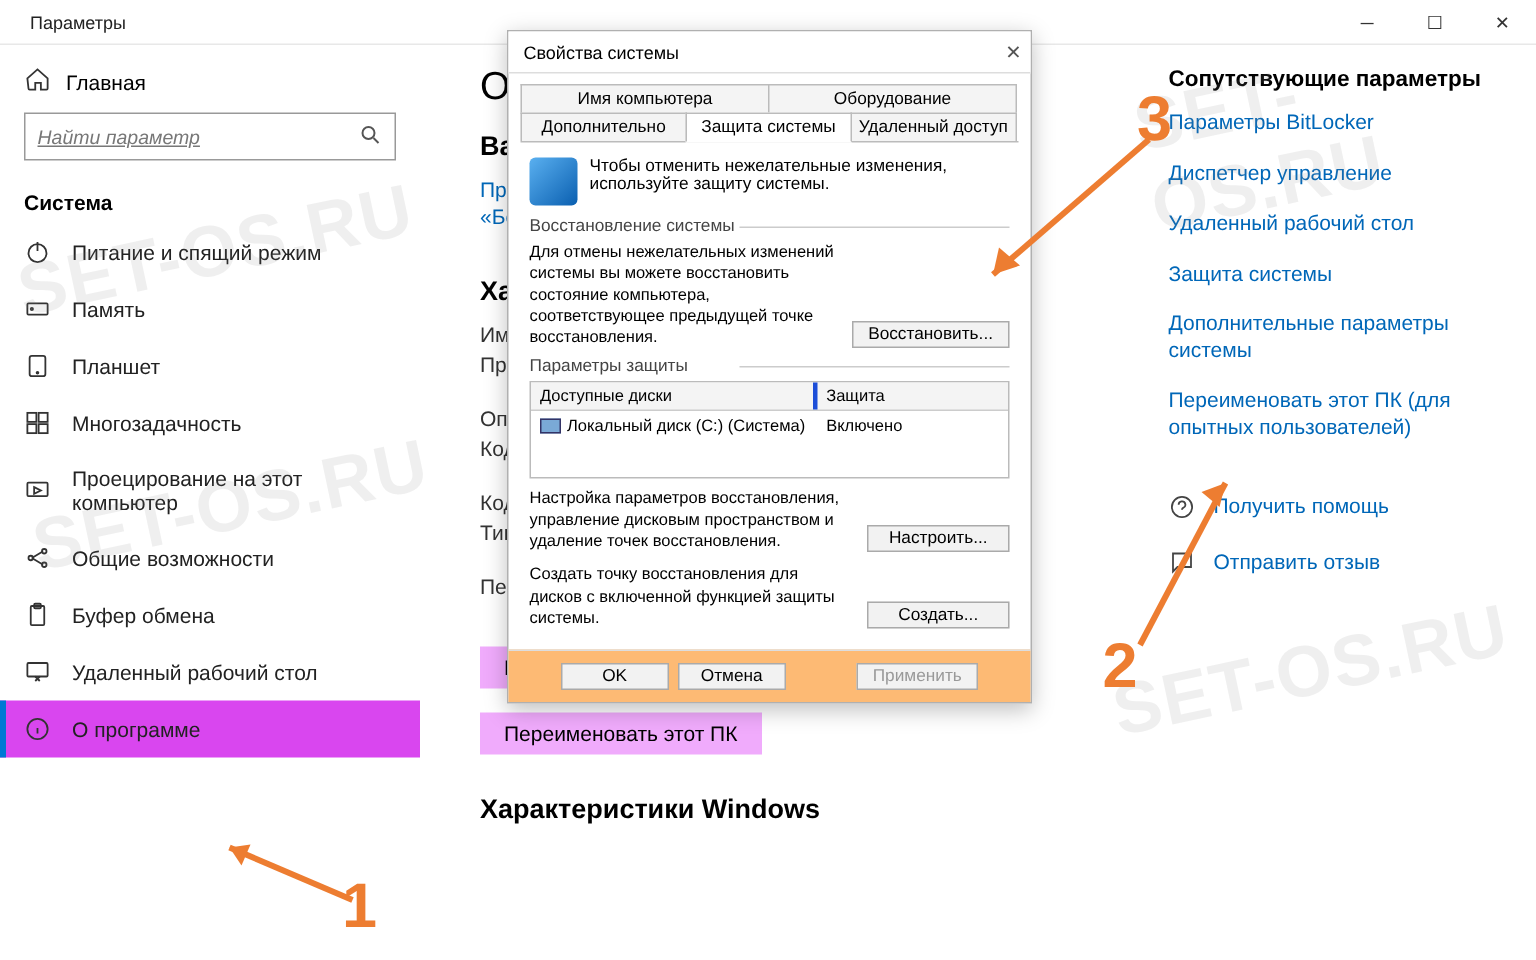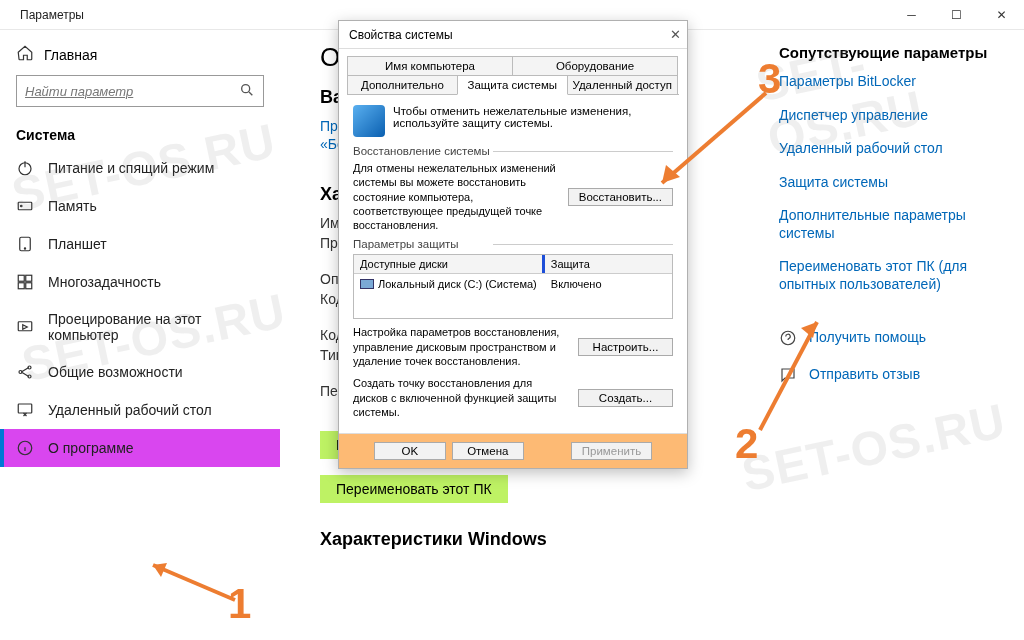--- a/index.html
+++ b/index.html
@@ -17,40 +17,40 @@
   .sec-head { padding:6px 16px 6px 16px; font-size:14px; font-weight:600; }
   .side-item { display:flex; align-items:center; gap:14px; padding:10px 16px; font-size:14px; color:#222; position:relative; }
   .side-item .icon { width:18px; height:18px; display:flex; align-items:center; justify-content:center; color:#333; }
   .side-item.selected { background:#d946ef; }
   .side-item.selected::before { content:""; position:absolute; left:0; top:0; bottom:0; width:4px; background:#0078d4; }
   .main { flex:1; padding:6px 20px 0 40px; position:relative; }
   .h1 { font-size:26px; font-weight:400; margin:6px 0 14px 0; }
   .h2 { font-size:18px; font-weight:600; margin:8px 0 10px 0; }
   .lbl { font-size:14px; color:#333; margin:4px 0; }
   .link { color:#0067b8; font-size:14px; margin:4px 0; display:block; }
-  .btn-gray { display:inline-block; background:#bef264; border:none; padding:6px 16px; font-size:14px; margin:8px 0; }
+  .btn-gray { display:inline-block; background:#f0abfc; border:none; padding:6px 16px; font-size:14px; margin:8px 0; }
   .rightcol { position:absolute; right:30px; top:8px; width:215px; }
   .rightcol .rh { font-size:15px; font-weight:600; margin:6px 0 12px; }
   .rightcol a { display:block; color:#0067b8; font-size:14px; margin-bottom:16px; line-height:1.25; text-decoration:none; }
   .feedback { display:flex; align-items:flex-start; gap:12px; color:#0067b8; font-size:14px; margin-bottom:16px; }
   
   .dialog { position:absolute; left:338px; top:20px; width:350px; background:#fff; border:1px solid #b0b0b0; box-shadow:0 4px 14px rgba(0,0,0,0.25); font-size:11.5px; z-index:5; }
   .dialog .dtitle { height:28px; display:flex; align-items:center; justify-content:space-between; padding:0 6px 0 10px; font-size:12px; border-bottom:1px solid #ddd; background:#fff; }
   .dialog .tabs { display:flex; flex-wrap:wrap; margin:7px 8px 0 8px; border-bottom:1px solid #bbb; }
   .dialog .tab { padding:3px 0; font-size:11.5px; border:1px solid #bbb; border-bottom:none; background:#f4f4f4; margin-right:-1px; position:relative; text-align:center; }
   .dialog .tab.row1 { width:33.4%; }
   .dialog .tab.row2 { width:33.4%; }
   .dialog .tab.active { background:#fff; z-index:1; border-bottom:1px solid #fff; margin-bottom:-1px; }
   .dialog .body { padding:10px 14px 8px 14px; }
   .dialog .intro { display:flex; gap:8px; margin-bottom:8px; }
   .shield { width:32px; height:32px; background:linear-gradient(135deg,#5ab0f0,#0a5fb0); border-radius:4px; flex-shrink:0; }
   .group { margin:6px 0; }
   .group .gtitle { font-size:11.5px; color:#444; margin-bottom:4px; position:relative; }
   .group .gtitle::after { content:""; position:absolute; left:140px; right:0; top:50%; border-top:1px solid #ccc; }
-  .sysrow { display:flex; gap:8px; align-items:center; }
+  .sysrow { display:flex; gap:8px; align-items:flex-end; }
   .sysrow .txt { flex:1; font-size:11px; line-height:1.3; }
   .dbtn { border:1px solid #aaa; background:#f2f2f2; padding:2px 10px; font-size:11.5px; min-width:95px; }
   .disklist { border:1px solid #bbb; margin:4px 0 6px 0; }
   .disklist .hdr { display:flex; background:#f4f4f4; font-size:11px; border-bottom:1px solid #ccc; }
   .disklist .hdr div { padding:3px 6px; }
   .disklist .c1 { width:60%; border-right:3px solid #1d4ed8; }
   .disklist .c2 { width:40%; }
   .disklist .row { display:flex; font-size:11px; padding:4px 0; }
   .disklist .row .c1 { display:flex; align-items:center; gap:4px; padding:0 6px; border-right:none;}
   .disklist .row .c2 { padding:0 6px; }
@@ -153,20 +153,29 @@
             <circle cx="6" cy="12" r="2"></circle>
             <circle cx="18" cy="6" r="2"></circle>
             <circle cx="18" cy="18" r="2"></circle>
           </svg>
         </span>
       <span>Общие возможности</span>
     </div>
     <div class="side-item">
       <span class="icon">
           <svg viewBox="0 0 24 24" width="18" height="18" fill="none" stroke="#333" stroke-width="1.6">
+            <rect x="6" y="4" width="12" height="17" rx="1"></rect>
+            <rect x="9" y="2" width="6" height="4" rx="1"></rect>
+          </svg>
+        </span>
+      <span>Буфер обмена</span>
+    </div>
+    <div class="side-item">
+      <span class="icon">
+          <svg viewBox="0 0 24 24" width="18" height="18" fill="none" stroke="#333" stroke-width="1.6">
             <rect x="3" y="4" width="18" height="12" rx="1"></rect>
             <path d="m10 16 4 4M14 16l-4 4"></path>
           </svg>
         </span>
       <span>Удаленный рабочий стол</span>
     </div>
     <div class="side-item selected">
       <span class="icon">
           <svg viewBox="0 0 24 24" width="18" height="18" fill="none" stroke="#333" stroke-width="1.6">
             <circle cx="12" cy="12" r="9"></circle>

